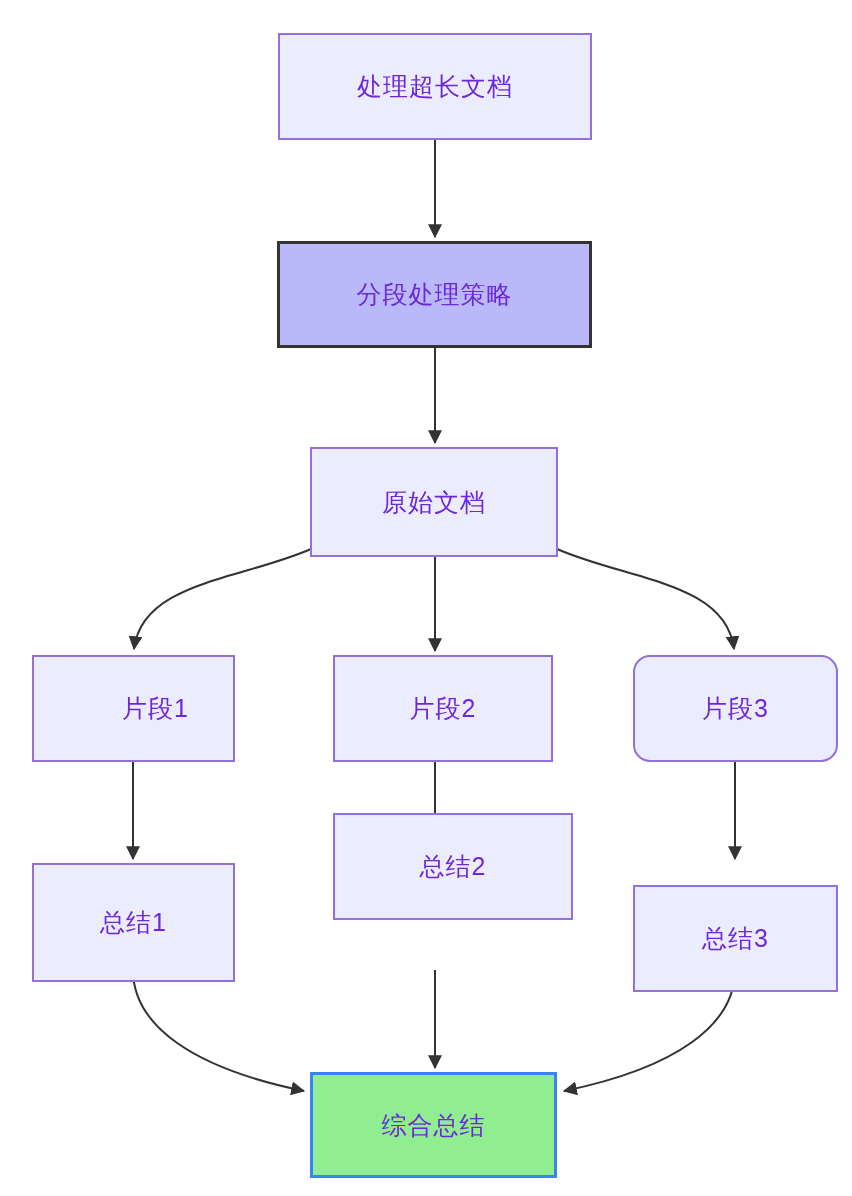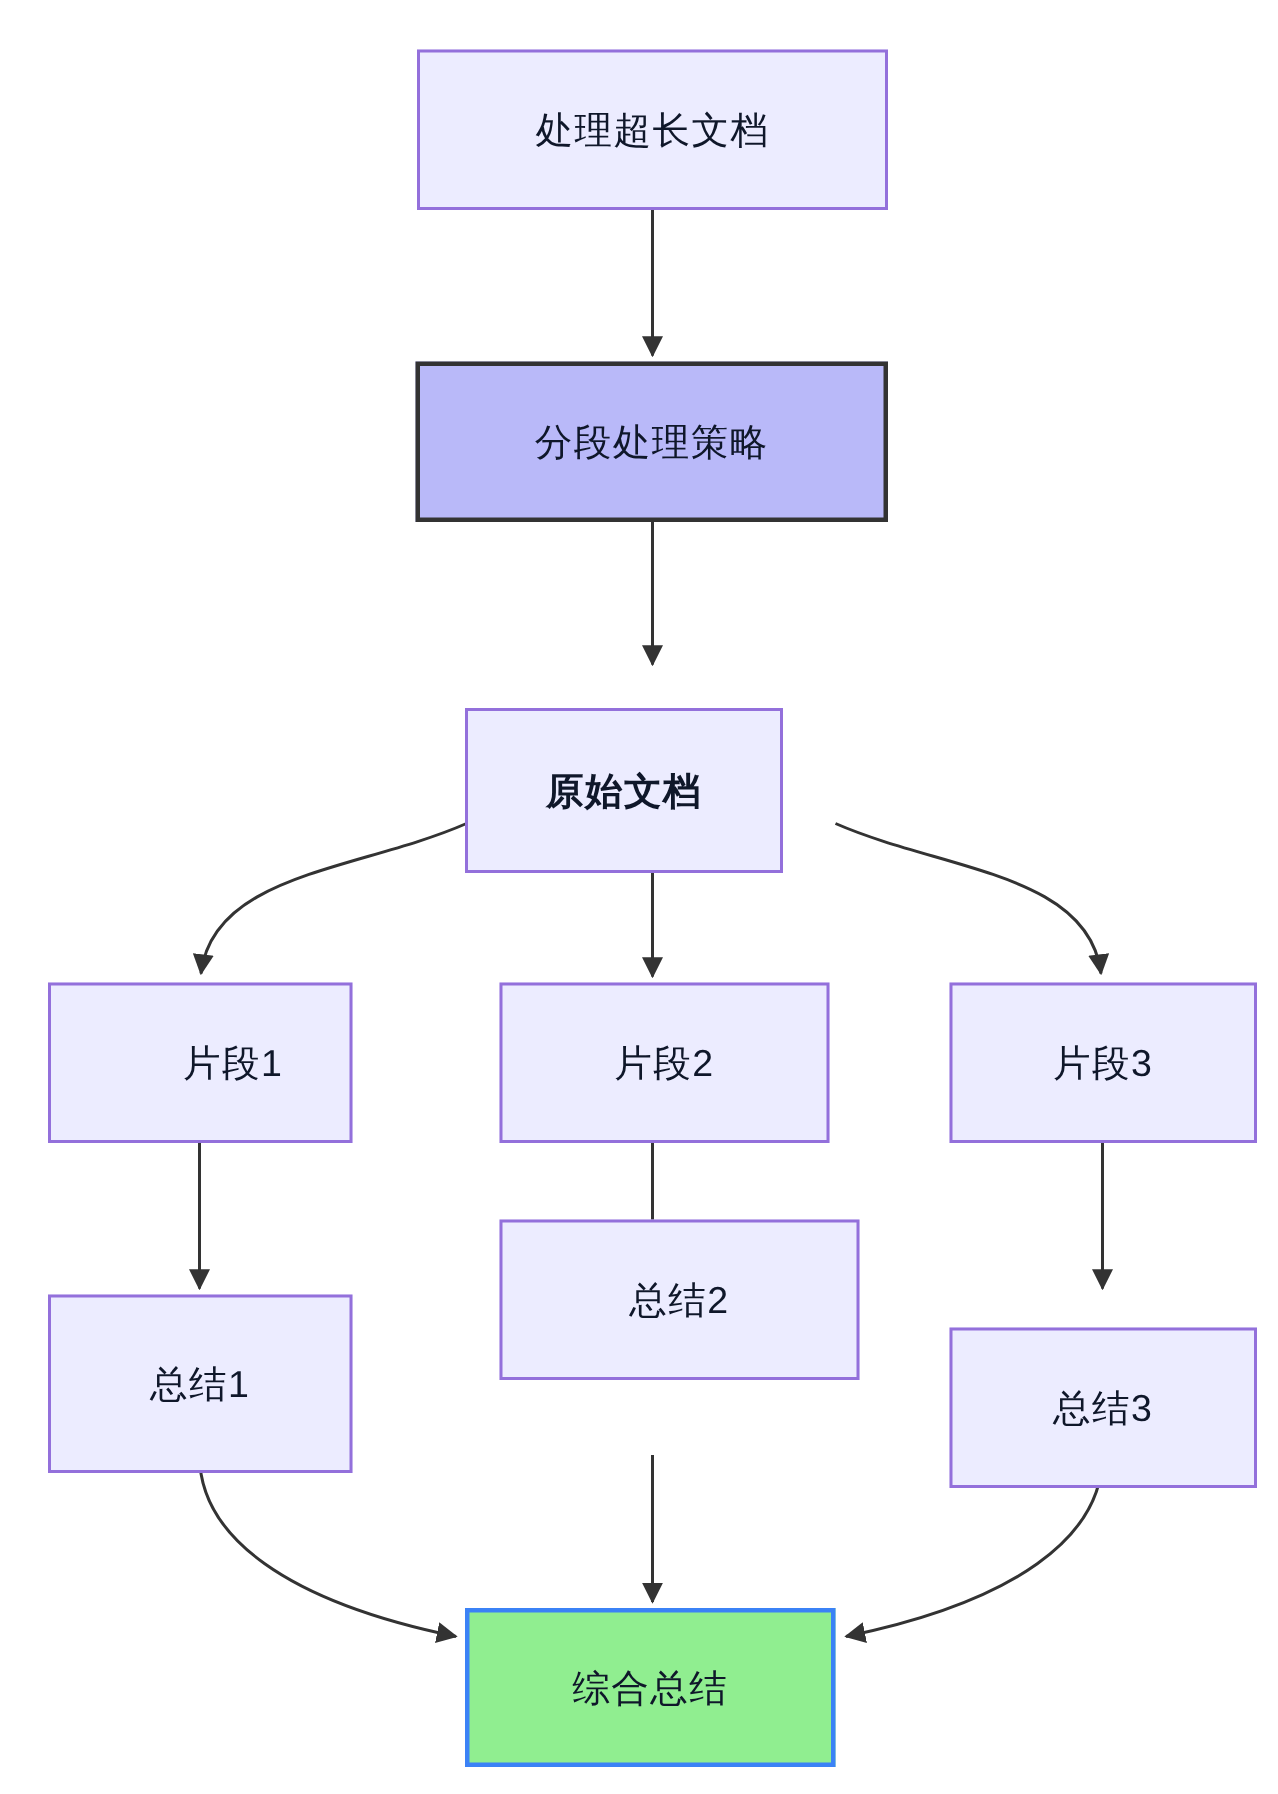--- a/index.html
+++ b/index.html
@@ -23,41 +23,41 @@
     height: 1196px;
   }
   .node {
     position: absolute;
     display: flex;
     align-items: center;
     justify-content: center;
     box-sizing: border-box;
     background: #ECECFF;
     border: 2px solid #9370DB;
-    color: #0f172a;
+    color: #6d28d9;
     font-size: 25px;
     letter-spacing: 1px;
     text-align: center;
     white-space: nowrap;
   }
   .node--accent {
     background: #b9b9f9;
     border: 3px solid #333333;
   }
   .node--final {
     background: #90EE90;
     border: 3px solid #3b82f6;
   }
   
   #n-task     { left: 278px; top: 33px;   width: 314px; height: 107px; }
   #n-strategy { left: 277px; top: 241px;  width: 315px; height: 107px; }
-  #n-doc      { left: 310px; top: 472px;  width: 212px; height: 110px; font-weight: bold; }
+  #n-doc      { left: 310px; top: 447px;  width: 248px; height: 110px; }
   #n-seg1     { left: 32px;  top: 655px;  width: 203px; height: 107px; padding-left: 44px; }
   #n-seg2     { left: 333px; top: 655px;  width: 220px; height: 107px; }
-  #n-seg3     { left: 633px; top: 655px;  width: 205px; height: 107px; }
+  #n-seg3     { left: 633px; top: 655px;  width: 205px; height: 107px; border-radius: 17px; }
   #n-sum1     { left: 32px;  top: 863px;  width: 203px; height: 119px; }
   #n-sum2     { left: 333px; top: 813px;  width: 240px; height: 107px; }
   #n-sum3     { left: 633px; top: 885px;  width: 205px; height: 107px; }
   #n-final    { left: 310px; top: 1072px; width: 247px; height: 106px; }
 </style>
 </head>
 <body>
 
 <div class="canvas">
 

